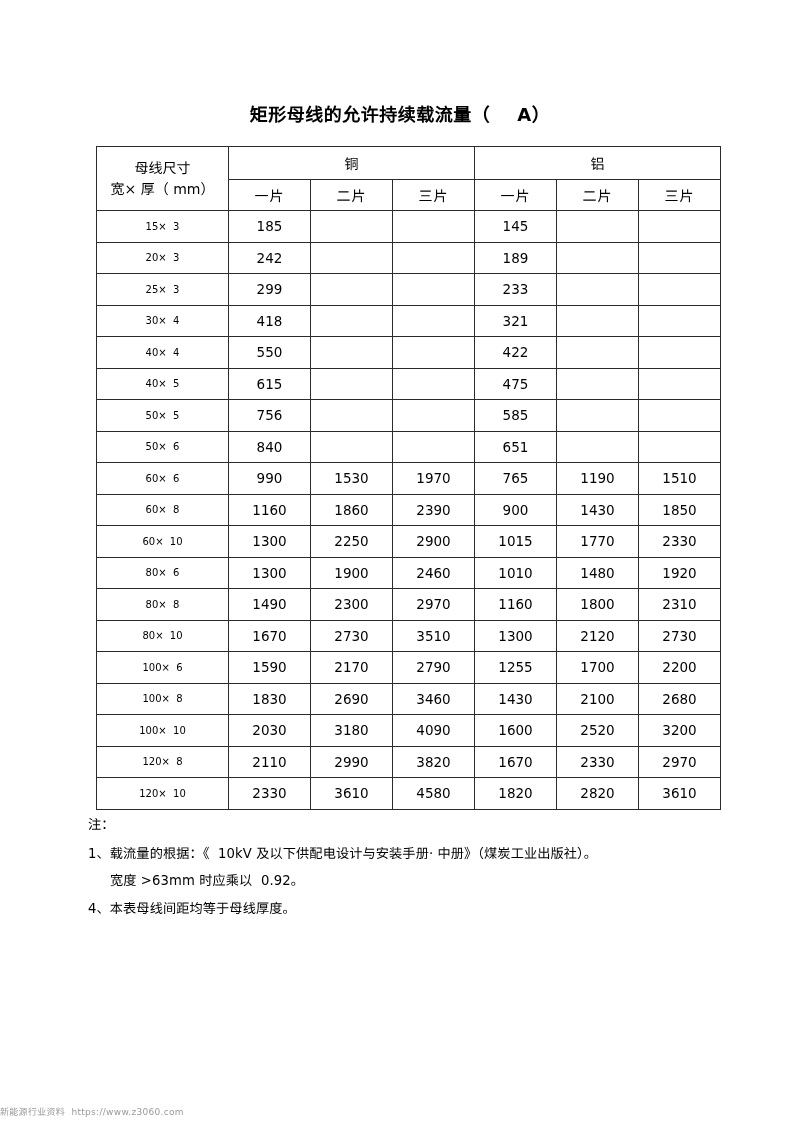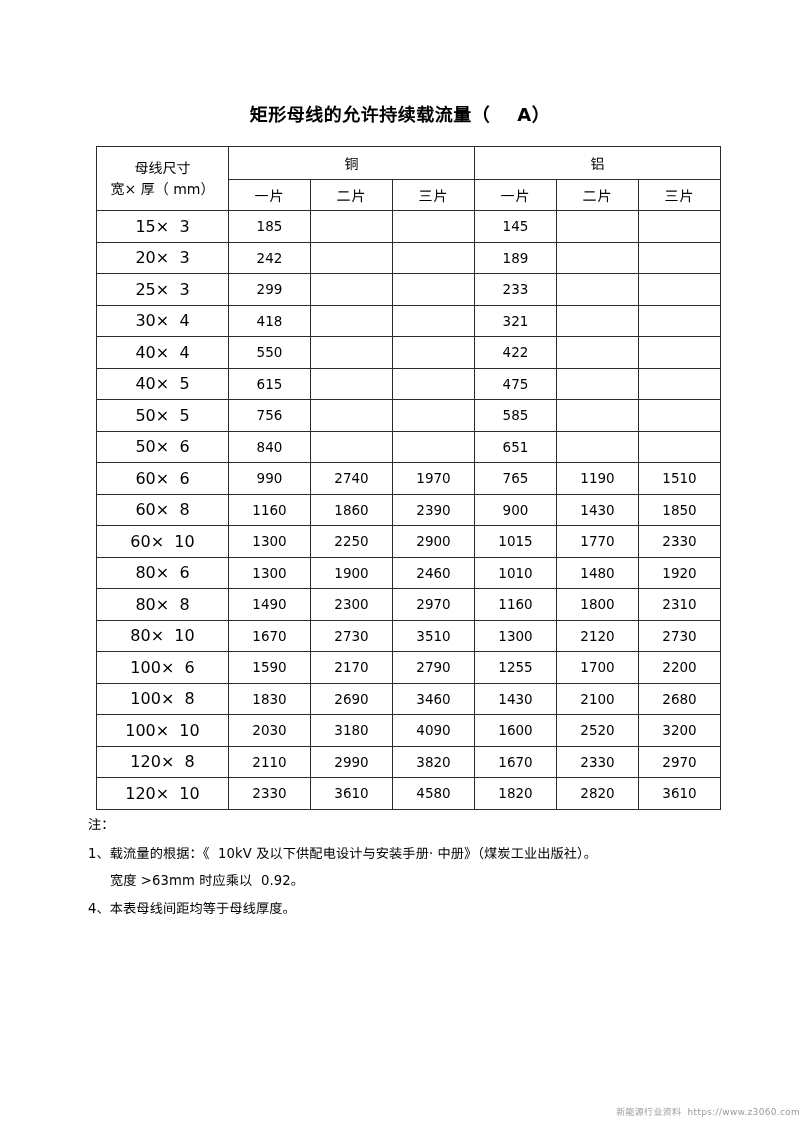--- a/index.html
+++ b/index.html
@@ -77,21 +77,21 @@
   .th-sub {
     height: 30px;
     font-size: 14.5px;
     letter-spacing: 1px;
   }
   .col-sep-left {
     border-left: 1px solid #2b2b2b !important;
   }
   td.size-cell {
     height: 30.5px;
-    font-size: 16px;
+    font-size: 10px;
     white-space: pre;
   }
   td.val-cell {
     height: 30.5px;
     font-size: 13.5px;
   }
   col.c-size { width: 132px; }
   col.c-val  { width: 82px; }
 
   
@@ -115,21 +115,21 @@
   .note-head {
     margin-bottom: 16px;
   }
 
   
   .footer-mark {
     position: absolute;
     left: 0;
     top: 1105px;
     width: 800px;
-    text-align: right;
+    text-align: left;
     font-size: 9px;
     color: #9a9a9a;
     letter-spacing: 0.3px;
     font-family: "DejaVu Sans", "Liberation Sans", sans-serif;
     white-space: pre;
   }
 </style>
 </head>
 <body>
 
@@ -235,21 +235,21 @@
             <td class="val-cell">840</td>
             <td class="val-cell"></td>
             <td class="val-cell"></td>
             <td class="val-cell col-sep-left">651</td>
             <td class="val-cell"></td>
             <td class="val-cell"></td>
           </tr>
           <tr>
             <td class="size-cell">60×  6</td>
             <td class="val-cell">990</td>
-            <td class="val-cell">2740</td>
+            <td class="val-cell">1530</td>
             <td class="val-cell">1970</td>
             <td class="val-cell col-sep-left">765</td>
             <td class="val-cell">1190</td>
             <td class="val-cell">1510</td>
           </tr>
           <tr>
             <td class="size-cell">60×  8</td>
             <td class="val-cell">1160</td>
             <td class="val-cell">1860</td>
             <td class="val-cell">2390</td>

